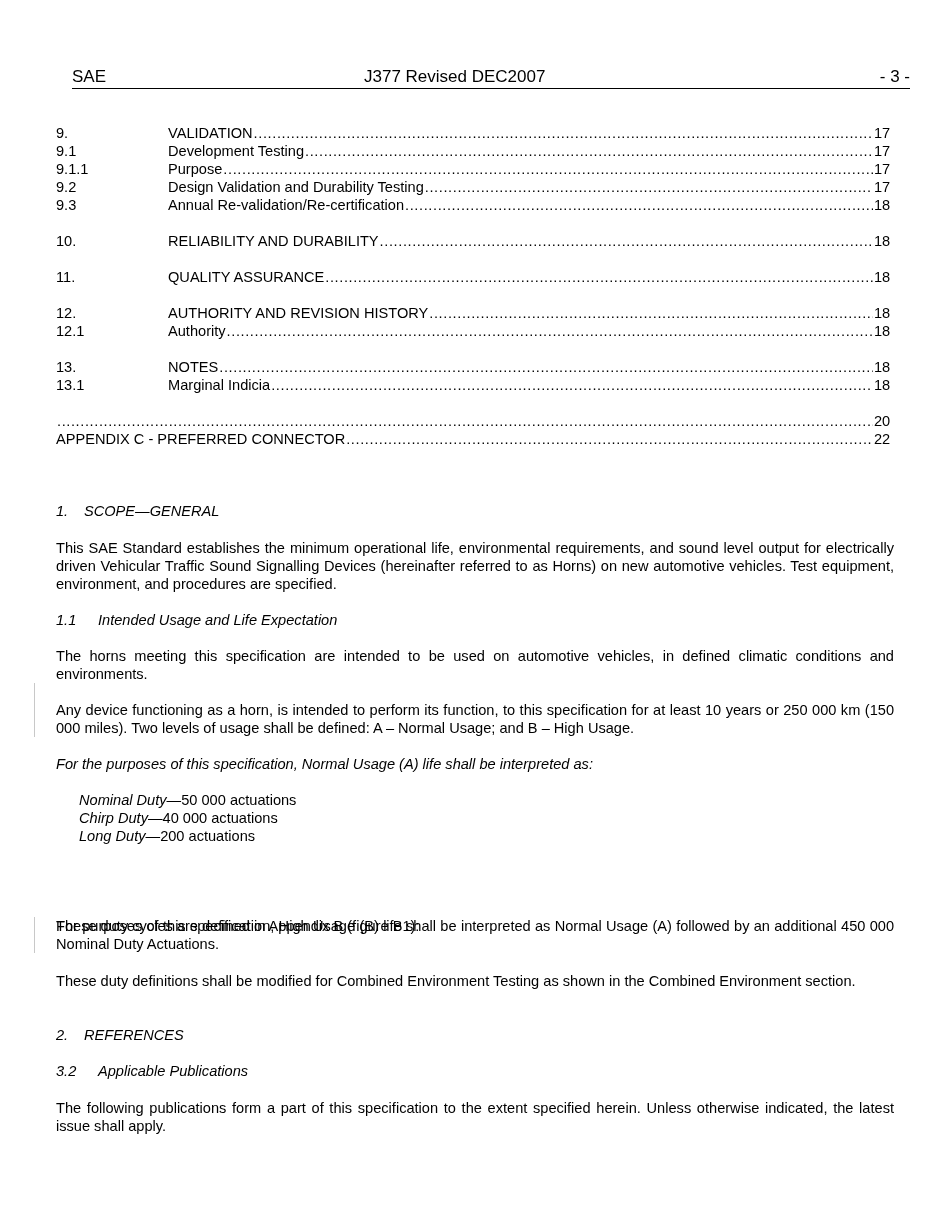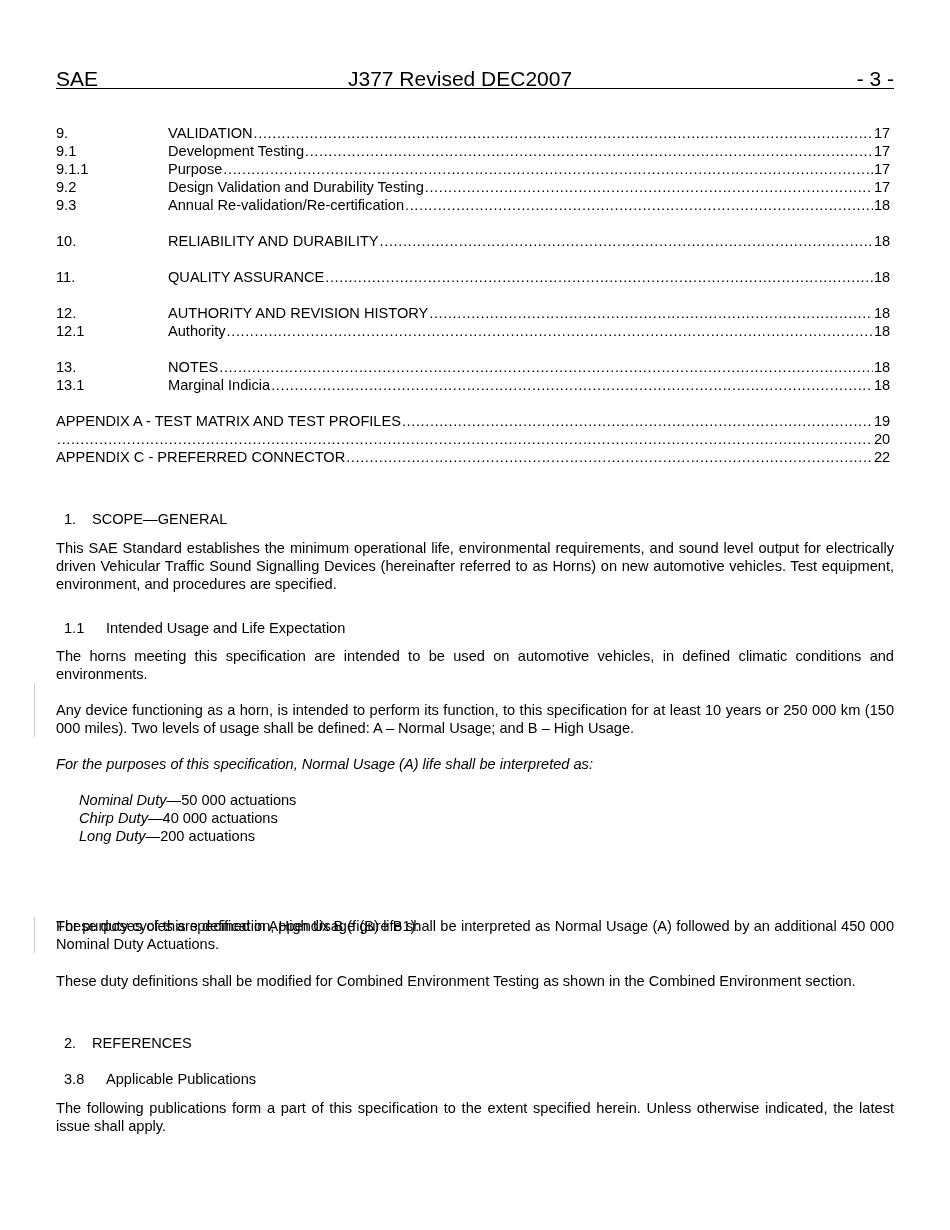--- a/index.html
+++ b/index.html
@@ -2,40 +2,40 @@
 <html><head>
   <meta charset="utf-8">
   <style>
     html, body { margin: 0; padding: 0; background: #ffffff; }
     body {
       width: 950px; height: 1230px; position: relative; overflow: hidden;
       font-family: "Liberation Sans", sans-serif; color: #000; font-size: 14.6px;
     }
     .page { position: absolute; left: 56px; top: 0; width: 838px; }
     .header {
-      position: absolute; top: 66px; left: 0; width: 838px; height: 22px;
-      border-bottom: 1.5px solid #000; font-size: 21px;
+      position: absolute; top: 66px; left: 16px; width: 838px; height: 22px;
+      border-bottom: 1.5px solid #000; font-size: 17px;
     }
     .header span { position: absolute; top: 1px; }
     .h-left { left: 0; }
     .h-center { left: 292px; }
     .h-right { right: 0; }
 
     .toc { position: absolute; top: 124px; left: 0; width: 838px; }
     .toc-row { display: flex; height: 18px; line-height: 18px; align-items: baseline; }
     .toc-num { width: 112px; flex: none; }
     .toc-title { flex: none; white-space: nowrap; }
     .toc-dots { flex: 1; overflow: hidden; white-space: nowrap; margin: 0 1px; letter-spacing: 0.6px; }
     .toc-dots::before { content: "........................................................................................................................................................................................................................................................................................................"; }
     .toc-page { flex: none; text-align: left; width: 20px; }
     .gap { height: 18px; }
 
     .body-text { position: absolute; left: 0; width: 838px; line-height: 18px; }
     .p { margin: 0; text-align: justify; }
-    .heading { margin: 8px; }
+    .heading { margin: 0; font-style: italic; }
     .heading .num { display: inline-block; width: 28px; }
     .heading .num2 { display: inline-block; width: 42px; }
     .duty { padding-left: 23px; }
     .duty i { font-style: italic; }
     .change-bar { position: absolute; left: 34px; width: 1px; background: #c8c8c8; }
   </style>
 </head>
 <body>
 
 <div class="change-bar" style="top:683px;height:54px;"></div>
@@ -121,25 +121,20 @@
     </div>
     <div class="toc-row">
       <span class="toc-num">13.1</span>
       <span class="toc-title">Marginal Indicia</span>
       <span class="toc-dots"></span>
       <span class="toc-page">18</span>
     </div>
     <div class="gap"></div>
 
     <div class="toc-row">
-      <span class="toc-title">APPENDIX A - TEST MATRIX AND TEST PROFILES</span>
-      <span class="toc-dots"></span>
-      <span class="toc-page">19</span>
-    </div>
-    <div class="toc-row">
       <span class="toc-dots"></span>
       <span class="toc-page">20</span>
     </div>
     <div class="toc-row">
       <span class="toc-title">APPENDIX C - PREFERRED CONNECTOR</span>
       <span class="toc-dots"></span>
       <span class="toc-page">22</span>
     </div>
   </div>
 
@@ -176,19 +171,19 @@
     <p class="p">For purposes of this specification, High Usage (B) life shall be interpreted as Normal Usage (A) followed by an additional 450 000 Nominal Duty Actuations.</p>
   </div>
   <div class="body-text" style="top:972px;">
     <p class="p">These duty definitions shall be modified for Combined Environment Testing as shown in the Combined Environment section.</p>
   </div>
 
   <div class="body-text" style="top:1026px;">
     <p class="heading"><span class="num">2.</span><span>REFERENCES</span></p>
   </div>
   <div class="body-text" style="top:1062px;">
-    <p class="heading"><span class="num2">3.8</span><span>Applicable Publications</span></p>
+    <p class="heading"><span class="num2">3.2</span><span>Applicable Publications</span></p>
   </div>
   <div class="body-text" style="top:1099px;">
     <p class="p">The following publications form a part of this specification to the extent specified herein.  Unless otherwise indicated, the latest issue shall apply.</p>
   </div>
 
 </div>
 
 </body></html>

